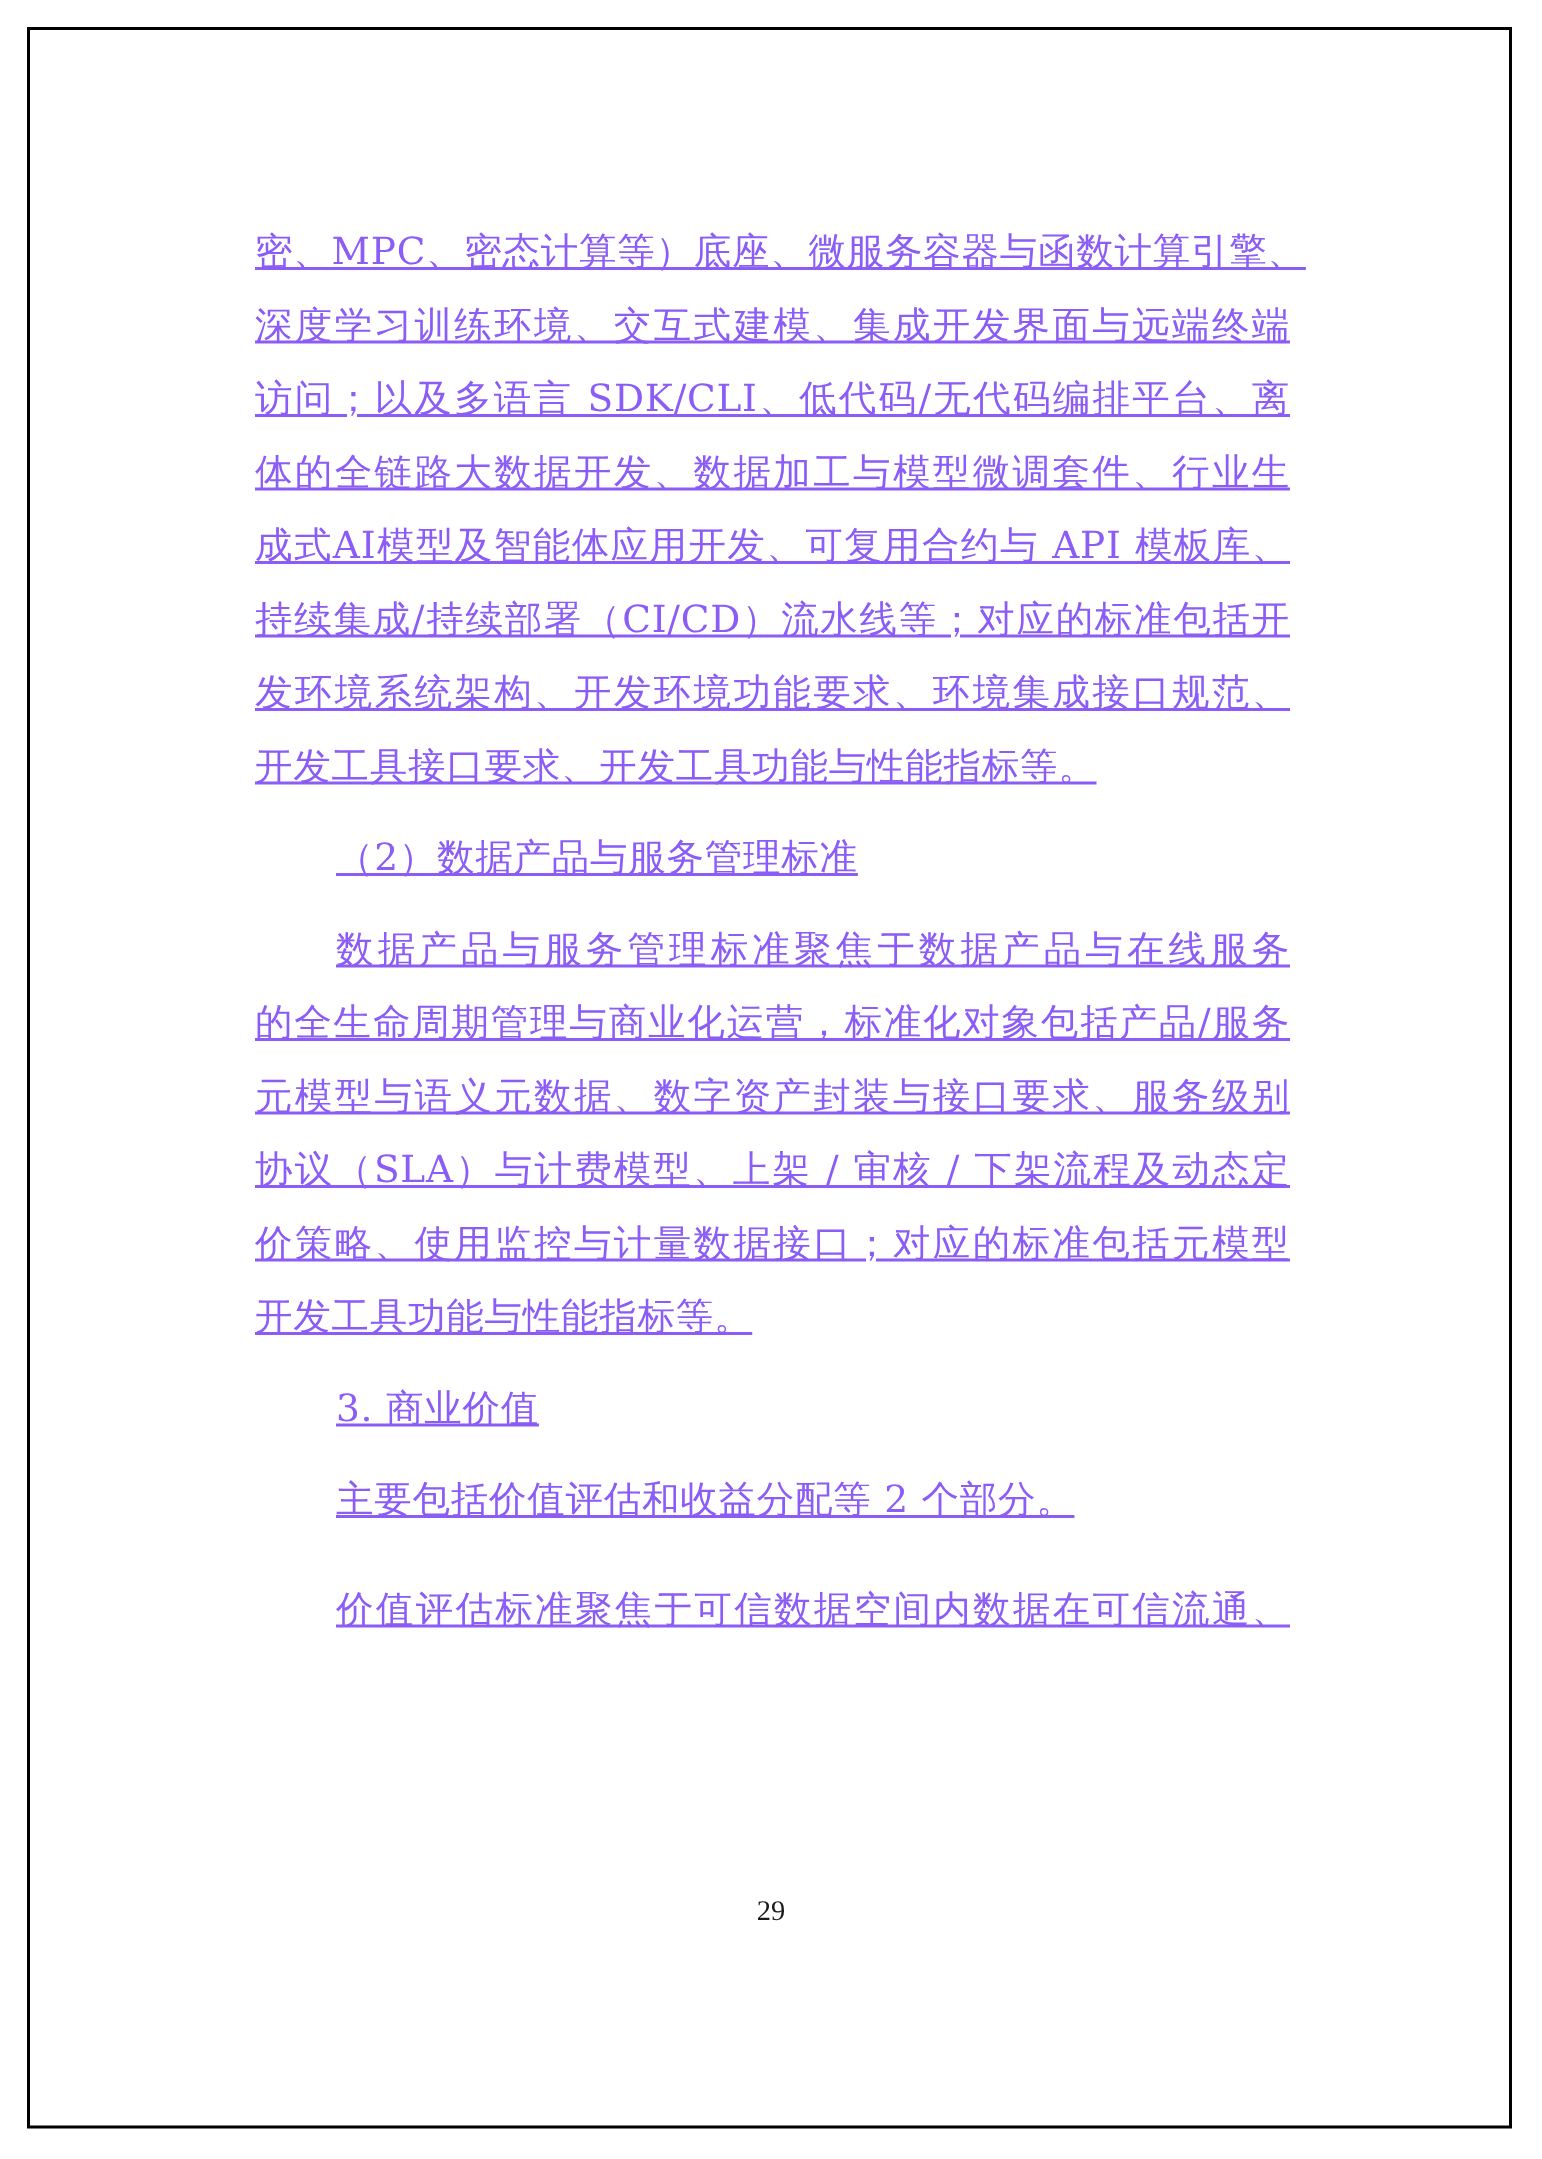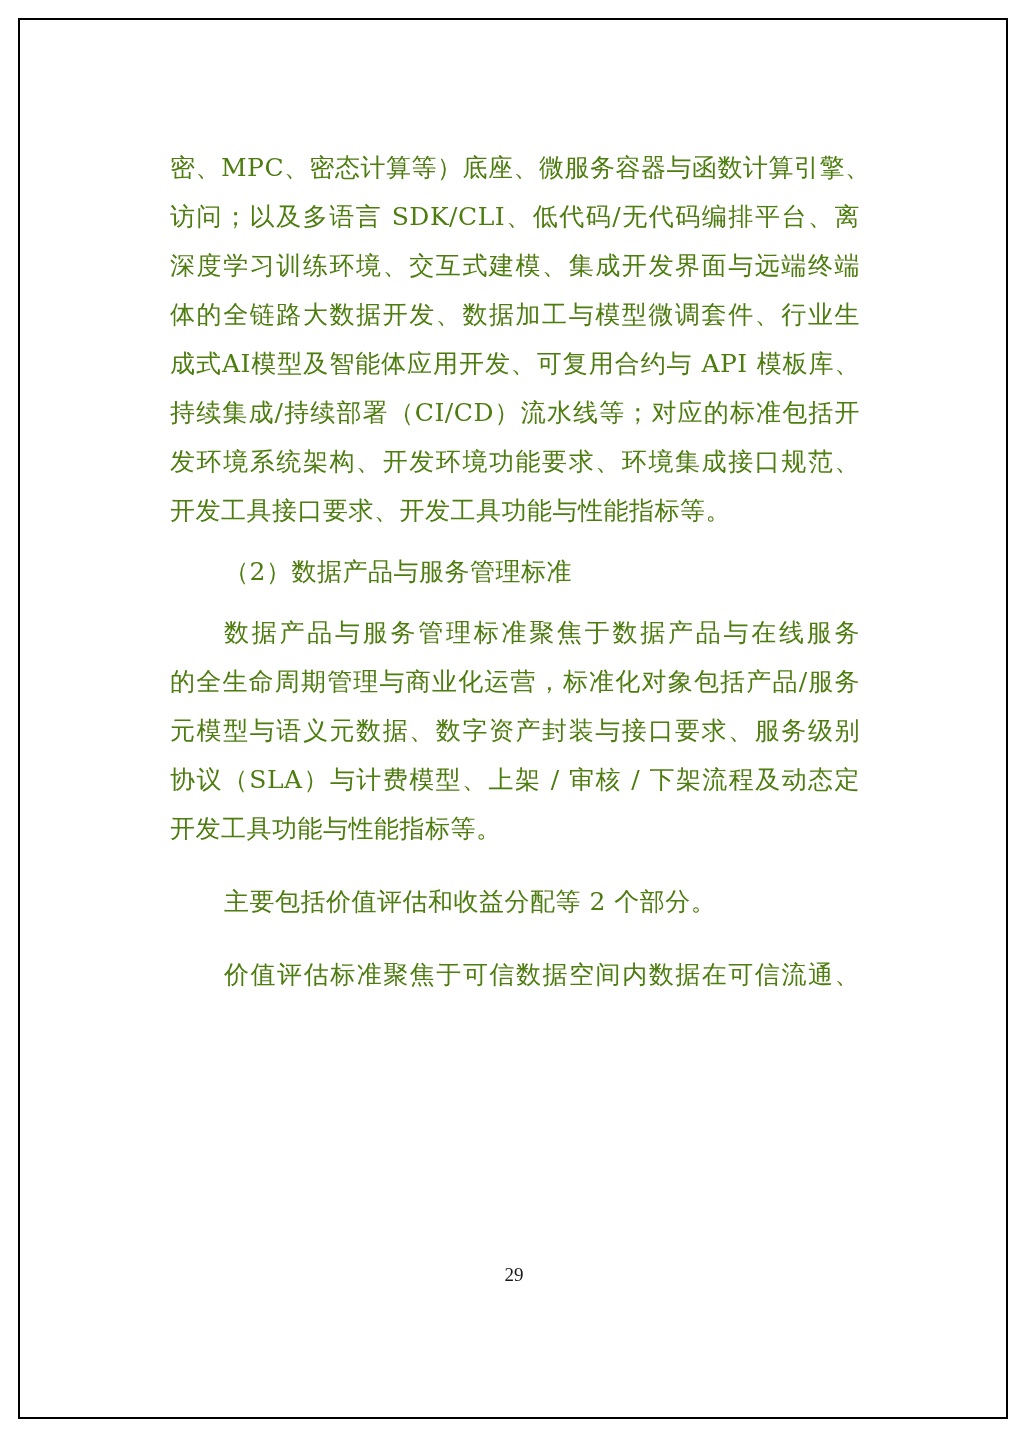--- a/index.html
+++ b/index.html
@@ -5,21 +5,21 @@
     html, body { margin: 0; padding: 0; background: #ffffff; }
     body { width: 1028px; height: 1439px; position: relative; overflow: hidden; }
     .frame {
       position: absolute; left: 18px; top: 18px;
       width: 990px; height: 1401px;
       border: 2px solid #000; box-sizing: border-box;
     }
     .content {
       position: absolute; left: 170px; top: 143px; width: 690px;
       font-family: "DejaVu Serif", "Liberation Serif", serif;
-      color: #4d7c0f; font-size: 25px;
+      color: #8b5cf6; font-size: 25px; text-decoration: underline;
     }
     .line {
       height: 49px; line-height: 49px; white-space: nowrap;
       text-align: justify; text-align-last: justify;
       letter-spacing: 0.5px;
     }
     .line.last { text-align-last: left; }
     .gap { height: 12px; }
     .indent { padding-left: 54px; }
     .page-number {
@@ -28,39 +28,41 @@
     }
   </style>
 </head>
 <body>
 
 <div class="frame"></div>
 
 <div class="content">
   <div>
     <div class="line">密、MPC、密态计算等）底座、微服务容器与函数计算引擎、</div>
+    <div class="line">深度学习训练环境、交互式建模、集成开发界面与远端终端</div>
     <div class="line">访问；以及多语言 SDK/CLI、低代码/无代码编排平台、离</div>
-    <div class="line">深度学习训练环境、交互式建模、集成开发界面与远端终端</div>
     <div class="line">体的全链路大数据开发、数据加工与模型微调套件、行业生</div>
     <div class="line">成式AI模型及智能体应用开发、可复用合约与 API 模板库、</div>
     <div class="line">持续集成/持续部署（CI/CD）流水线等；对应的标准包括开</div>
     <div class="line">发环境系统架构、开发环境功能要求、环境集成接口规范、</div>
     <div class="line last">开发工具接口要求、开发工具功能与性能指标等。</div>
   </div>
   <div class="gap"></div>
   <div class="line last indent">（2）数据产品与服务管理标准</div>
   <div class="gap"></div>
   <div>
     <div class="line indent">数据产品与服务管理标准聚焦于数据产品与在线服务</div>
     <div class="line">的全生命周期管理与商业化运营，标准化对象包括产品/服务</div>
     <div class="line">元模型与语义元数据、数字资产封装与接口要求、服务级别</div>
     <div class="line">协议（SLA）与计费模型、上架 / 审核 / 下架流程及动态定</div>
+    <div class="line">价策略、使用监控与计量数据接口；对应的标准包括元模型</div>
     <div class="line last">开发工具功能与性能指标等。</div>
   </div>
   <div class="gap"></div>
+  <div class="line last indent">3. 商业价值</div>
   <div class="gap"></div>
   <div class="line last indent">主要包括价值评估和收益分配等 2 个部分。</div>
   <div class="gap"></div>
   <div class="gap"></div>
   <div>
     <div class="line indent">价值评估标准聚焦于可信数据空间内数据在可信流通、</div>
   </div>
 </div>
 
 <div class="page-number">29</div>

